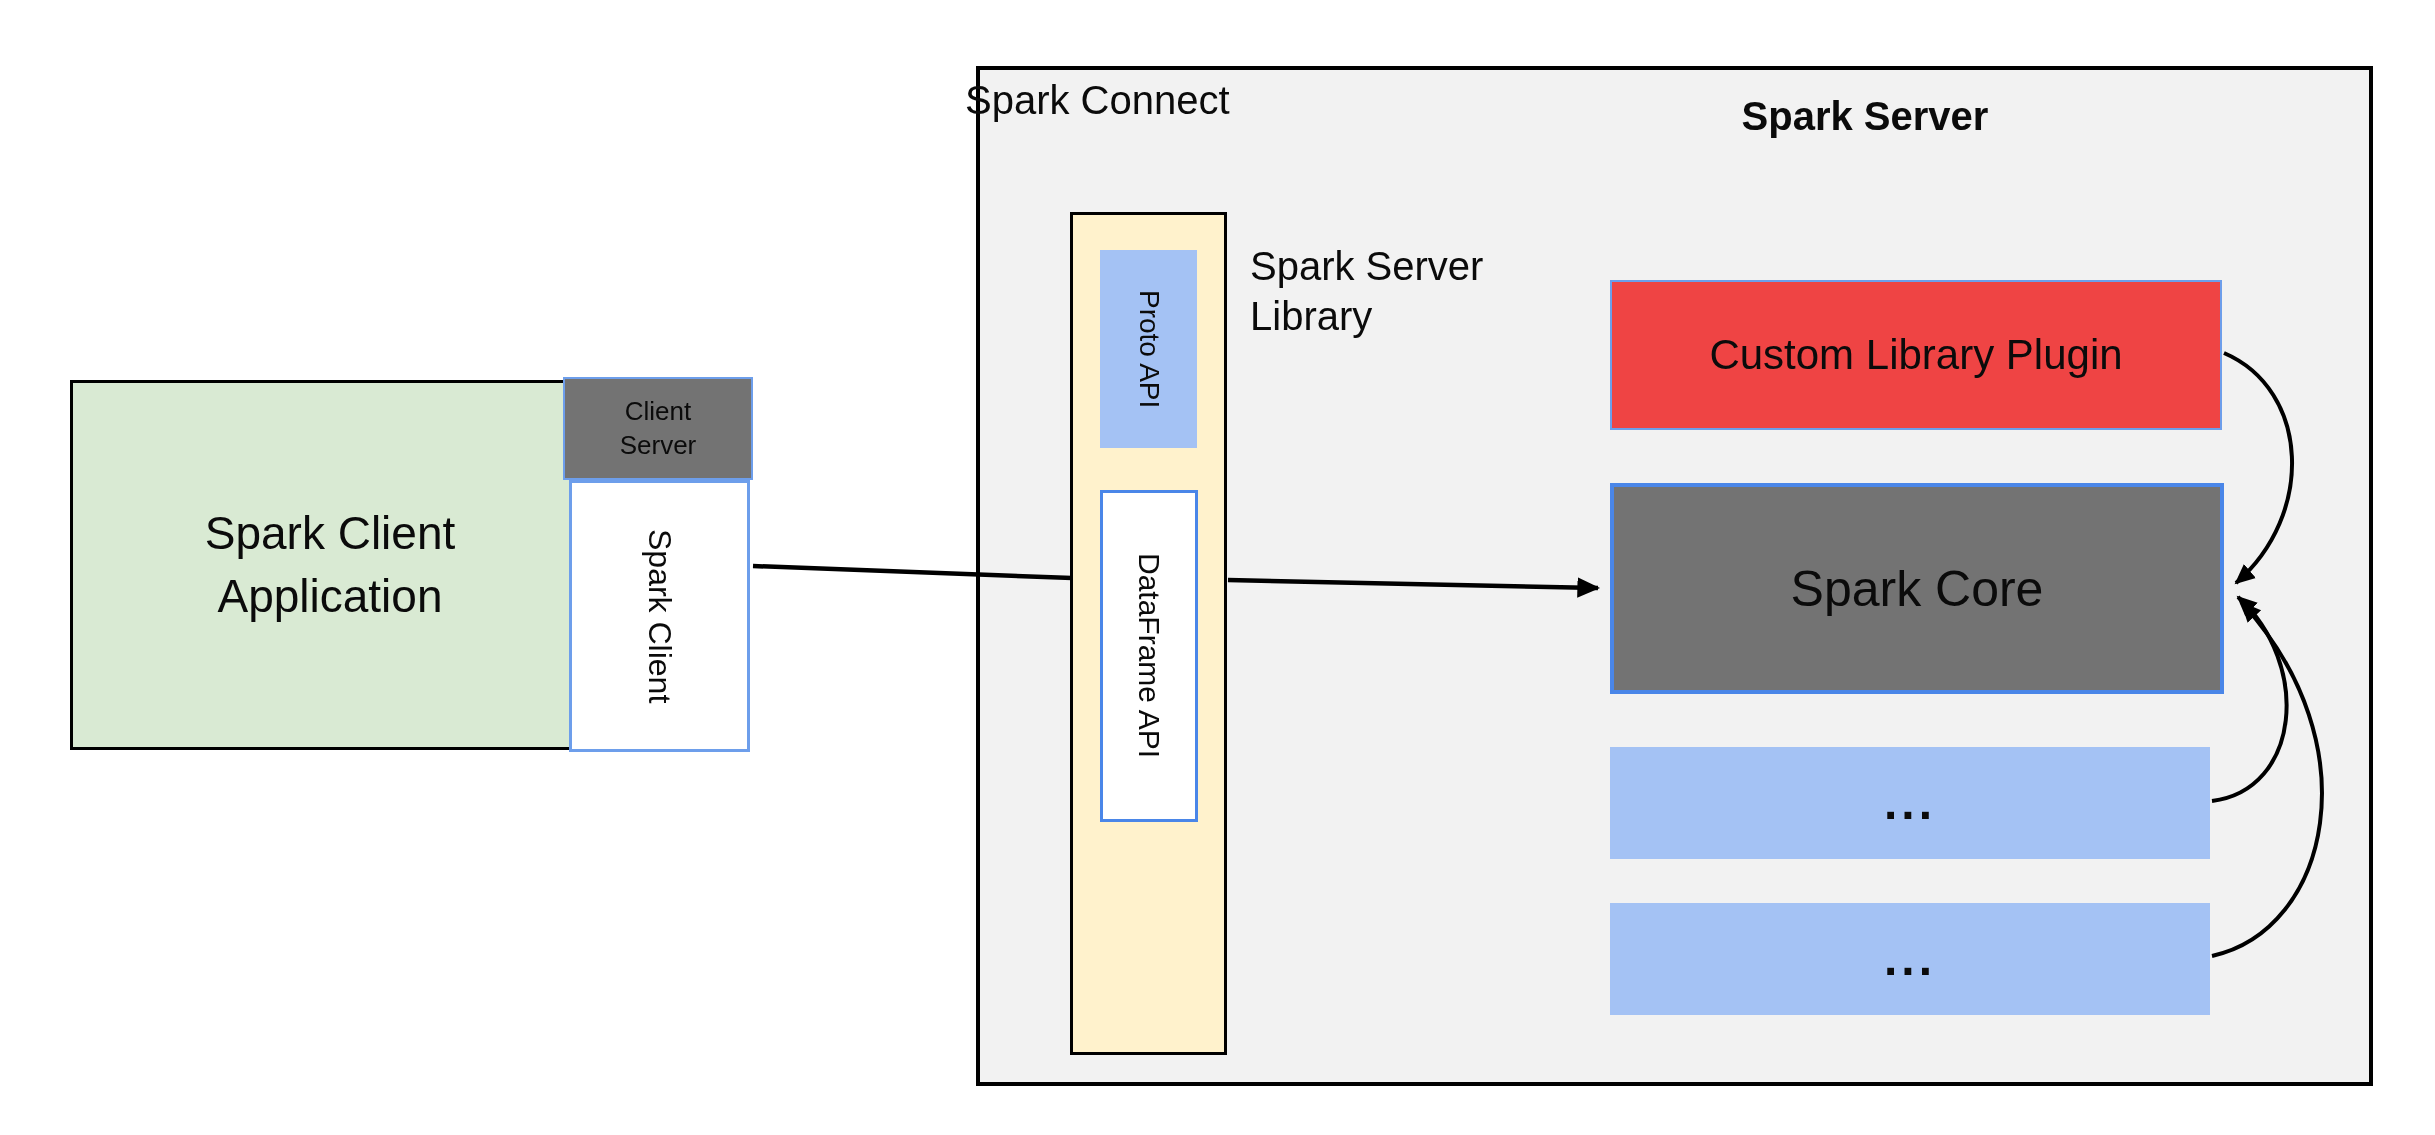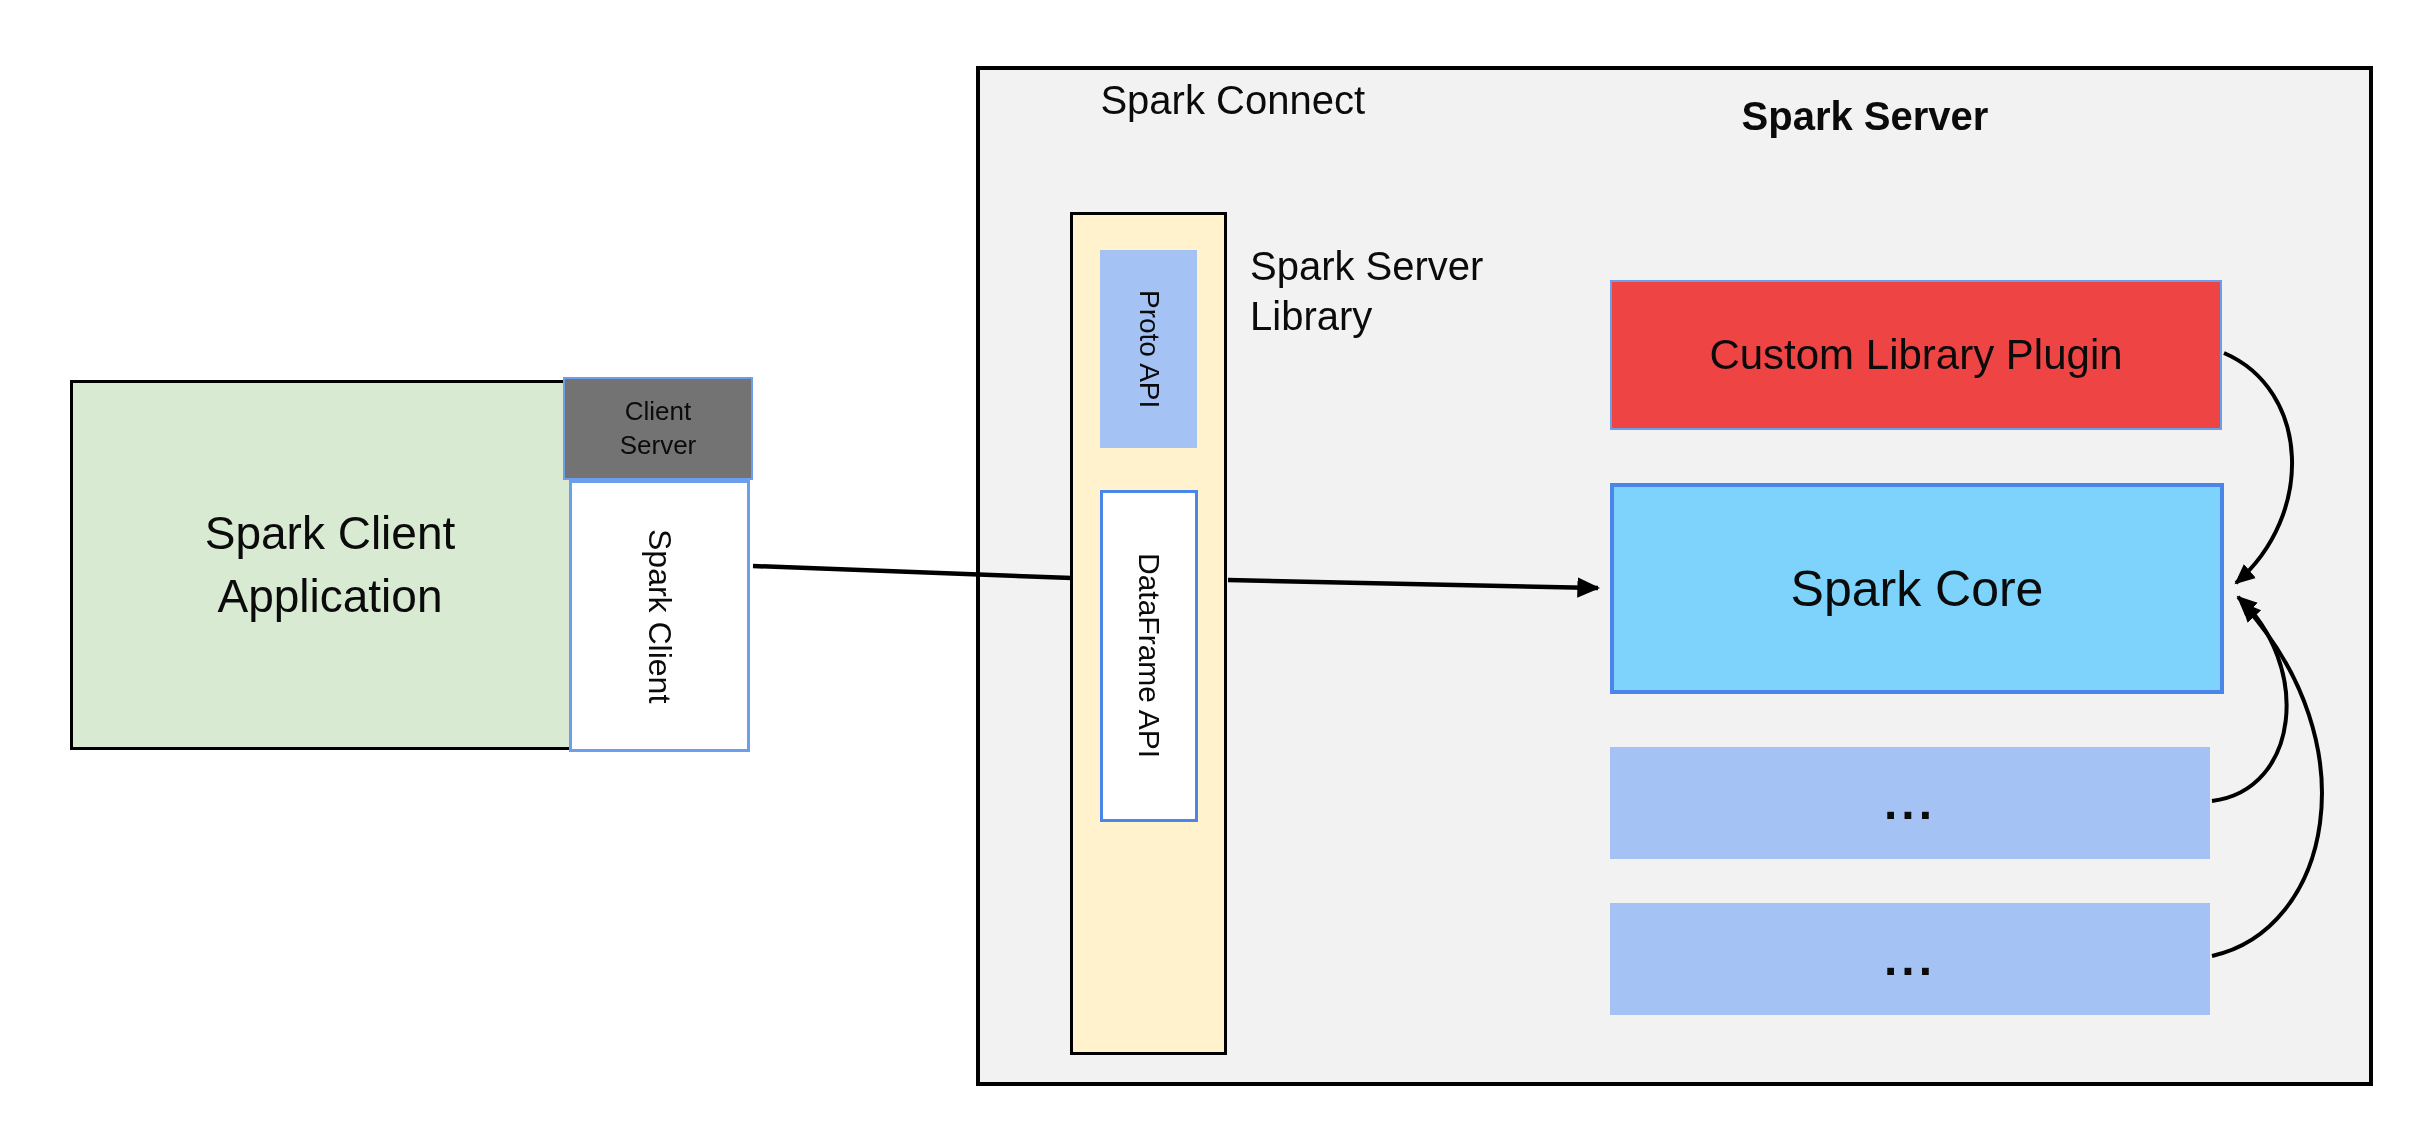--- a/index.html
+++ b/index.html
@@ -34,21 +34,21 @@
   .spark-client-box{
     left:569px;top:480px;width:181px;height:272px;
     background:#ffffff;border:3px solid #6d9eeb;
     font-size:32px;
   }
   .vtext{writing-mode:vertical-rl;white-space:nowrap;}
 
   
   .connect-label{
     left:965px;top:76px;width:400px;
-    font-size:40px;line-height:1.24;text-align:right;
+    font-size:40px;line-height:1.24;text-align:left;
   }
   .yellow-box{
     left:1070px;top:212px;width:157px;height:843px;
     background:#fff2cc;border:3px solid #000000;
   }
   .proto-box{
     left:1100px;top:250px;width:97px;height:198px;
     background:#a4c2f4;font-size:28px;
   }
   .dataframe-box{
@@ -64,21 +64,21 @@
   .server-title{
     left:1665px;top:94px;width:400px;
     font-size:40px;font-weight:bold;text-align:center;
   }
   .plugin-box{
     left:1610px;top:280px;width:612px;height:150px;
     background:#ef4444;border:2px solid #6d9eeb;font-size:42px;
   }
   .core-box{
     left:1610px;top:483px;width:614px;height:211px;
-    background:#7dd3fc;border:4px solid #4a86e8;font-size:50px;
+    background:#737373;border:4px solid #4a86e8;font-size:50px;
   }
   .slot-box{
     left:1610px;width:600px;height:112px;
     background:#a4c2f4;
   }
   .slot-1{top:747px;}
   .slot-2{top:903px;}
   .dots{font-size:48px;font-weight:700;letter-spacing:4px;line-height:0;}
 
   .arrow-layer{left:0;top:0;width:2435px;height:1135px;pointer-events:none;}

